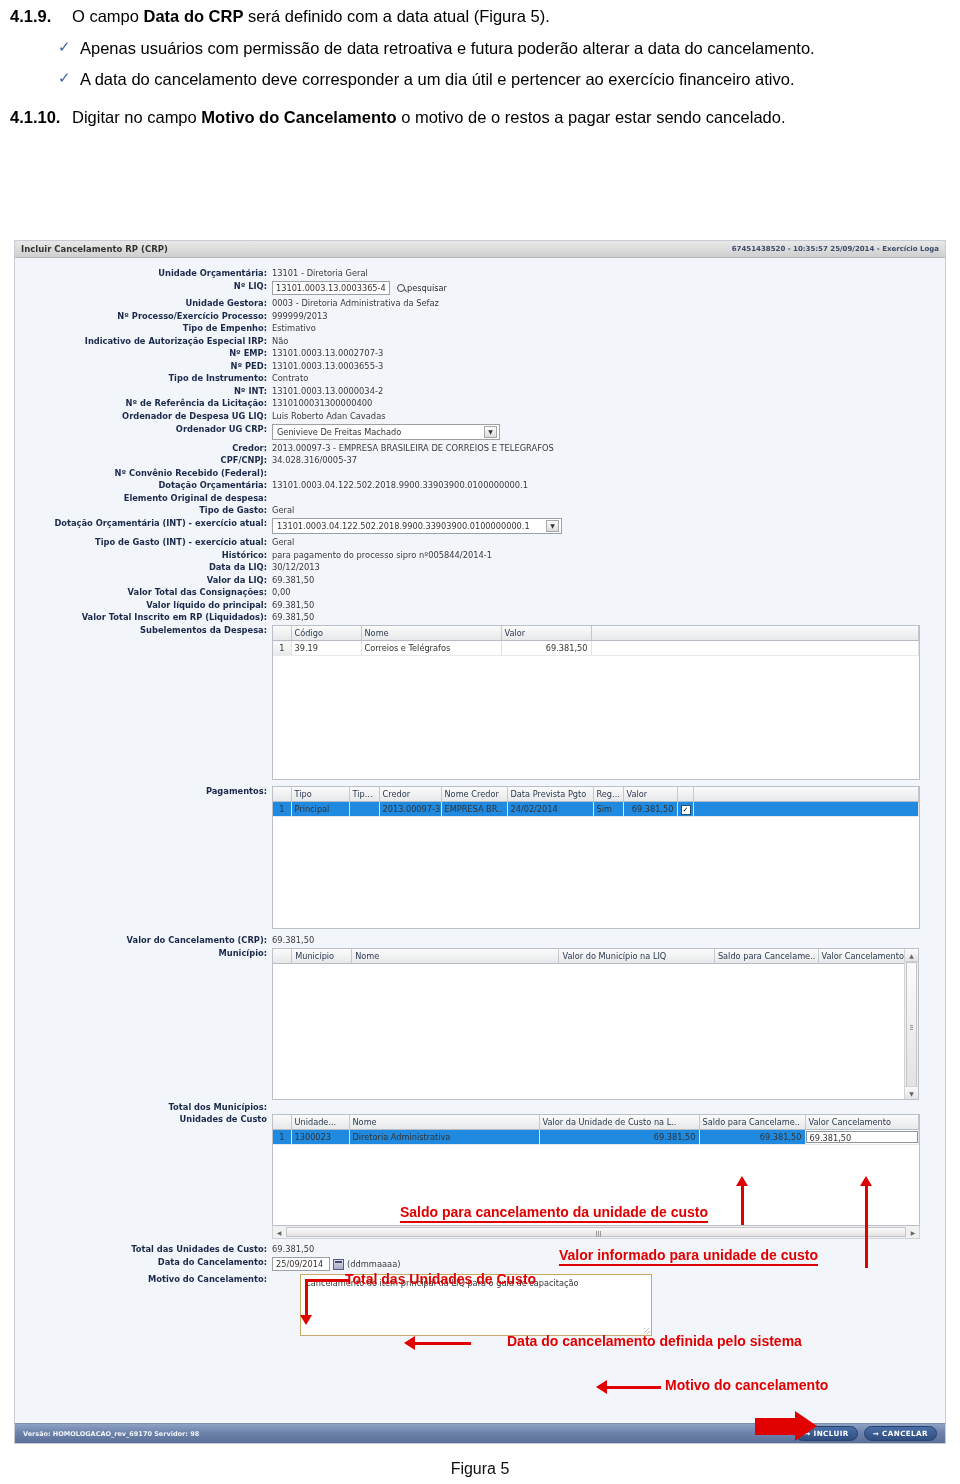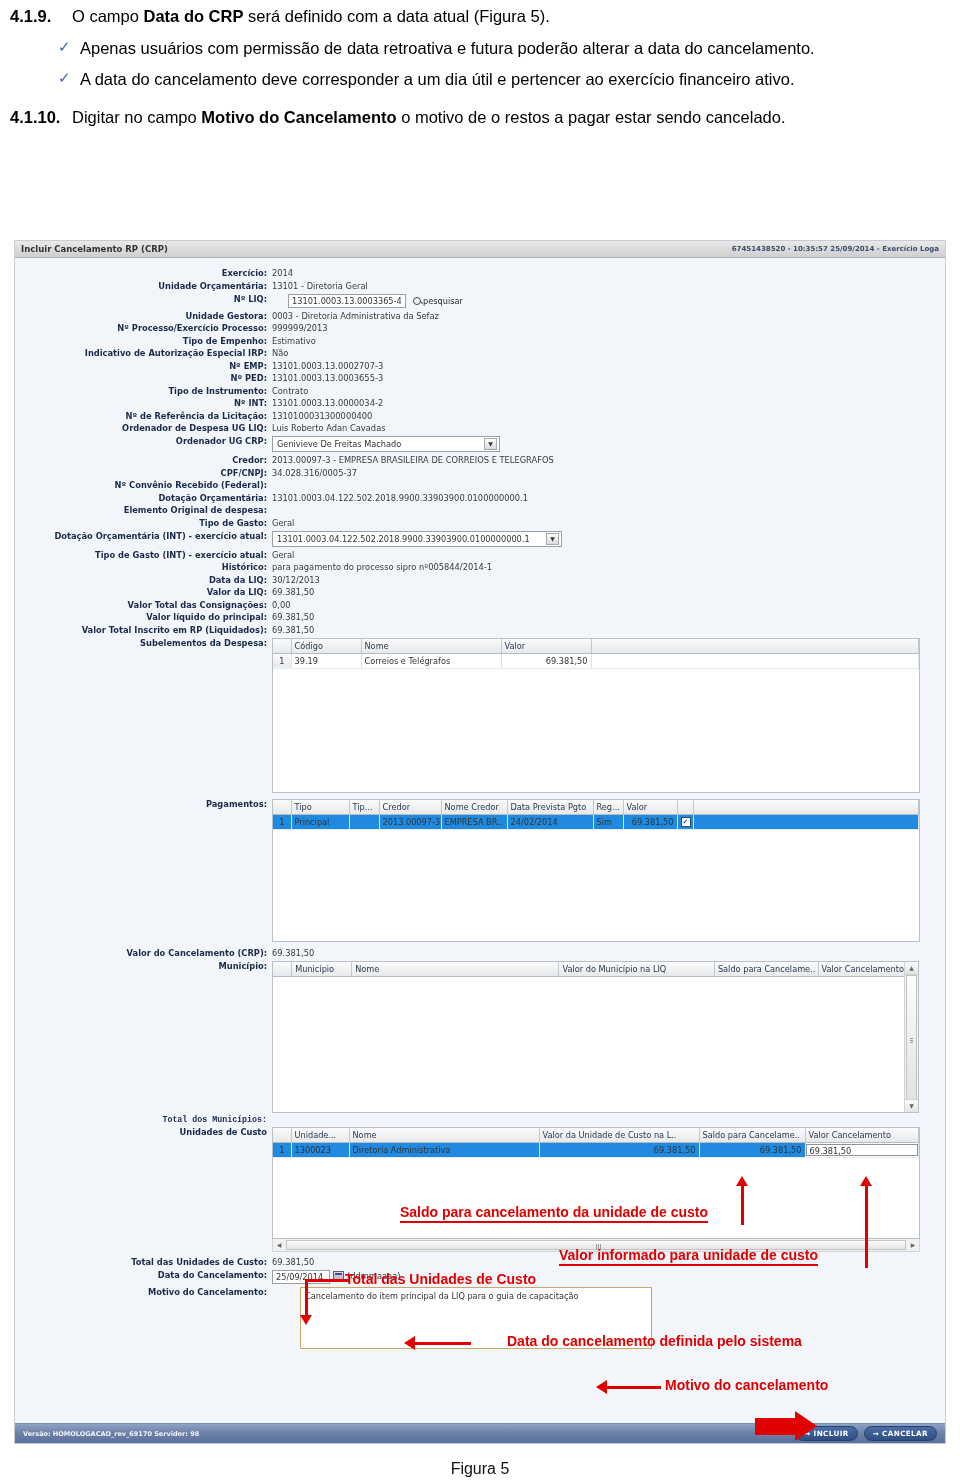--- a/index.html
+++ b/index.html
@@ -198,34 +198,30 @@
 
 <div class="shot">
 
   <div class="titlebar">
     <div class="tl">Incluir Cancelamento RP (CRP)</div>
     <div class="tr">67451438520 - 10:35:57 25/09/2014 - Exercício Loga</div>
   </div>
 
   <div class="form">
 
-    <div class="frow">
-      <div class="flab">Exercício:</div>
-      <div class="fval">2014</div>
-    </div>
 
     <div class="frow">
       <div class="flab">Unidade Orçamentária:</div>
       <div class="fval">13101 - Diretoria Geral</div>
     </div>
 
     <div class="frow" style="margin:2px 0 3px 0;">
       <div class="flab">Nº LIQ:</div>
       <div style="display:flex;align-items:center;">
-        <span class="txtinput" style="width:118px;margin-left:16px;">13101.0003.13.0003365-4</span>
+        <span class="txtinput" style="width:118px;">13101.0003.13.0003365-4</span>
         <span class="searchlink"><span class="mag"></span><span>pesquisar</span></span>
       </div>
     </div>
 
     <div class="frow">
       <div class="flab">Unidade Gestora:</div>
       <div class="fval">0003 - Diretoria Administrativa da Sefaz</div>
     </div>
     <div class="frow">
       <div class="flab">Nº Processo/Exercício Processo:</div>
@@ -442,21 +438,21 @@
         <div class="vscroll">
           <div class="ar">▲</div>
           <div class="thumb">
               <div class="grip"></div>
             </div>
           <div class="ar bot">▼</div>
         </div>
       </div>
     </div>
 
-    <div class="frow" style="margin-top:0;font-family:Liberation Mono, monospace;">
+    <div class="frow" style="margin-top:0;">
       <div class="flab">Total dos Municípios:</div>
       <div class="fval"></div>
     </div>
 
     <div class="frow">
       <div class="flab">Unidades de Custo</div>
       <div style="width:648px;">
         <div class="gridwrap" style="height:112px;">
           <table class="grid">
             <colgroup>

